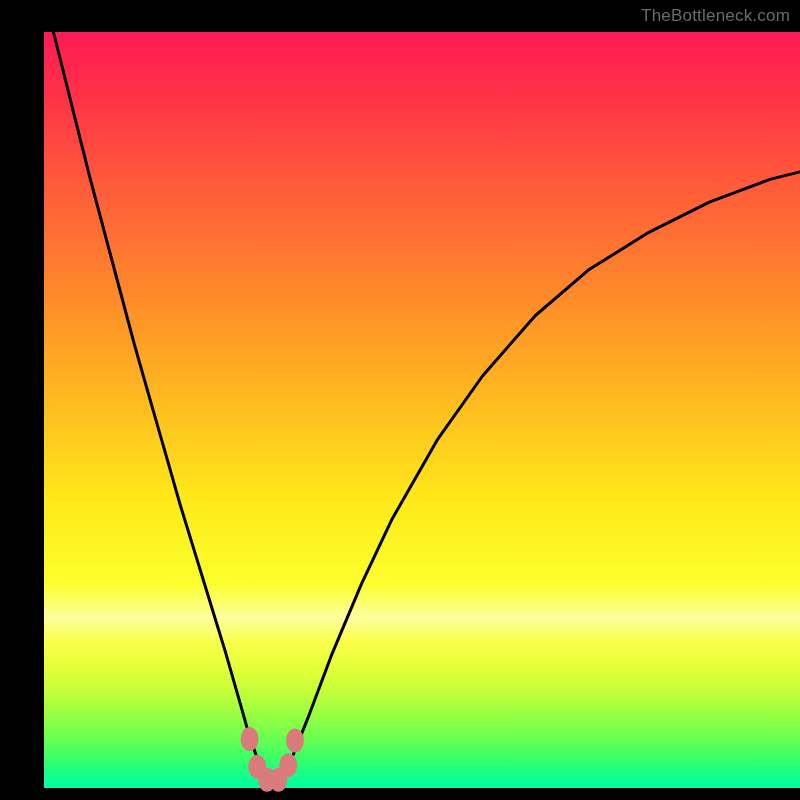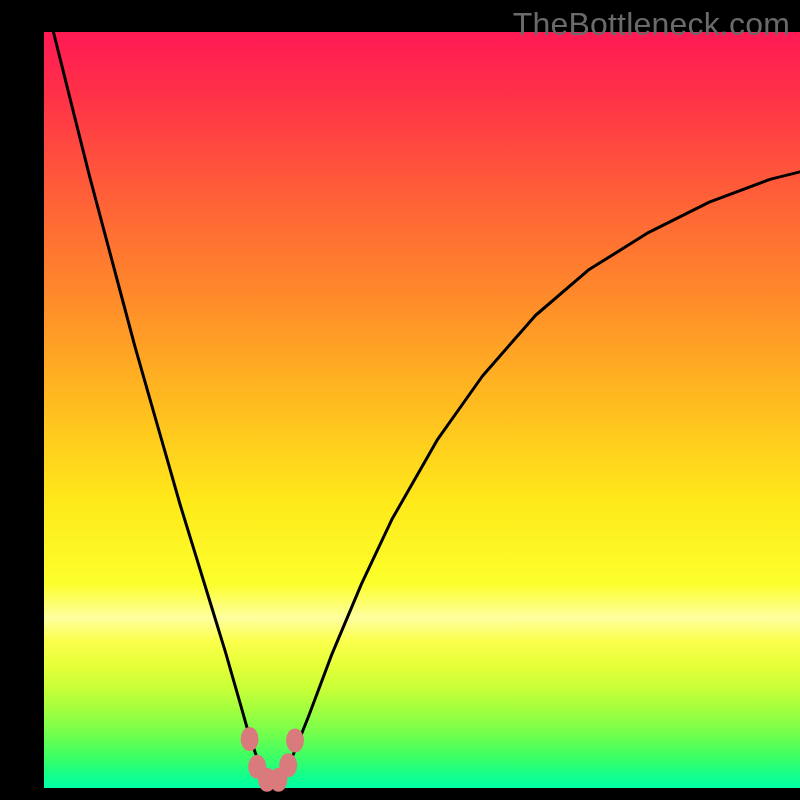--- a/index.html
+++ b/index.html
@@ -41,21 +41,21 @@
       #3bff66 96%,
       #18ff86 98%,
       #00ffa5 100%
     );
   }
   .watermark {
     position: absolute;
     top: 6px;
     right: 10px;
     font-family: Arial, Helvetica, sans-serif;
-    font-size: 32px;
+    font-size: 17px;
     color: #6a6a6a;
     letter-spacing: 0.2px;
   }
   svg.curve {
     position: absolute;
     left: 0;
     top: 0;
     width: 756px;
     height: 756px;
     overflow: visible;

